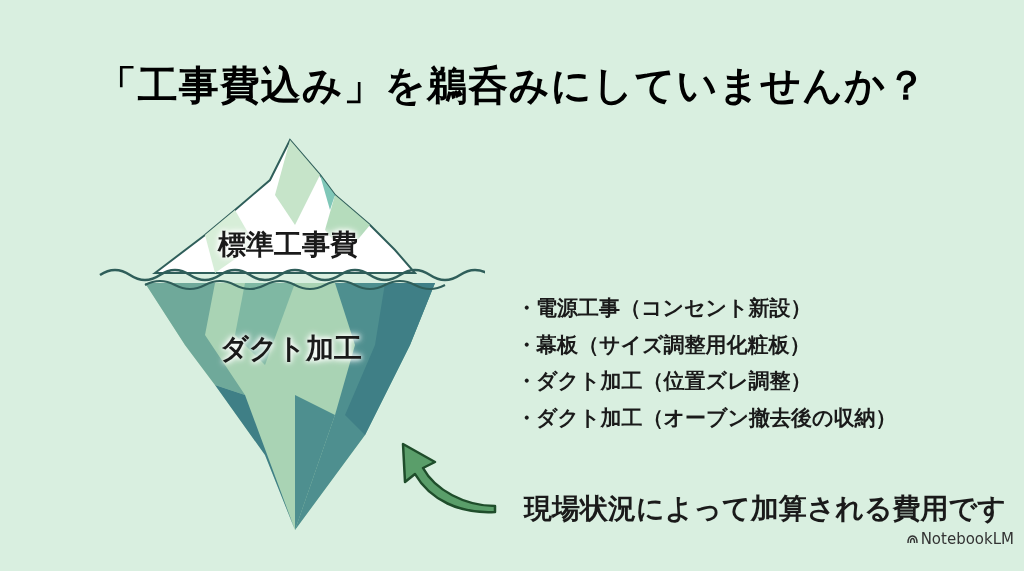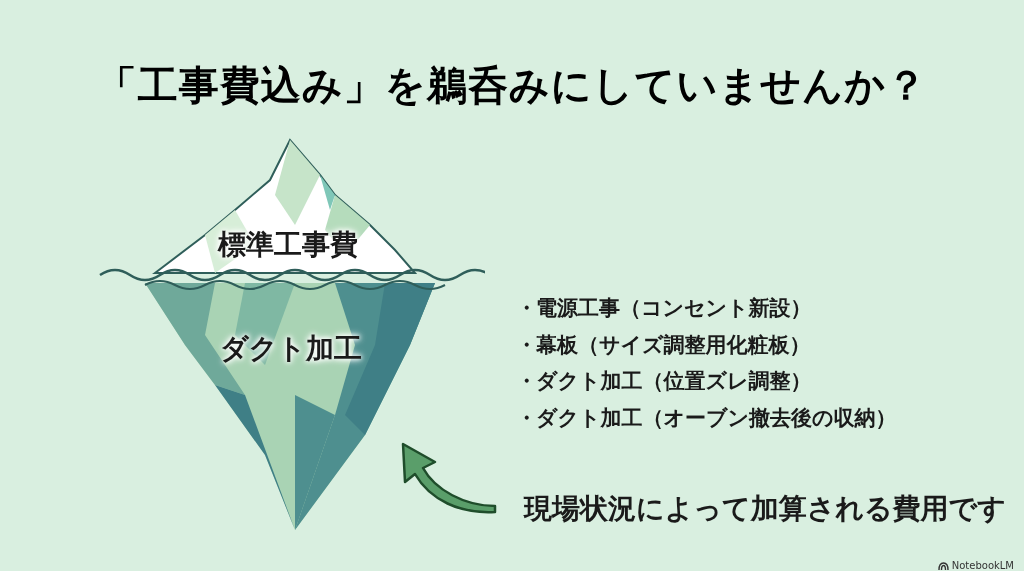--- a/index.html
+++ b/index.html
@@ -17,21 +17,21 @@
     position:absolute; font-size:28px; font-weight:bold; color:#1a1a1a;
     text-shadow:0 0 4px #fff, 0 0 6px #fff, 0 0 8px #fff;
   }
   .label-top { left:218px; top:210px;margin-top:16px; }
   .label-bottom { left:220px; top:330px; }
   .bullets { position:absolute; left:508px; top:282px; margin:8px; padding:0; list-style:none; }
   .bullets li { font-size:21px; font-weight:bold; color:#1a1a1a; height:36.5px; line-height:36.5px; white-space:nowrap; }
   .bullets li .dot { display:inline-block; width:20px; }
   .arrow { position:absolute; left:395px; top:440px; width:110px; height:80px; }
   .caption { position:absolute; left:524px; top:490px; font-size:28px; font-weight:bold; color:#1a1a1a; }
-  .brand { position:absolute; right:10px; bottom:0; font-size:10px; color:#333; display:flex; align-items:center; gap:3px; }
+  .brand { position:absolute; right:10px; bottom:23px; font-size:15px; color:#333; display:flex; align-items:center; gap:3px; }
 </style>
 </head>
 <body>
 
 <div class="title">「工事費込み」を鵜呑みにしていませんか？</div>
 
 <svg class="iceberg" viewBox="0 0 390 400">
 
   <polygon points="50,148 340,148 315,210 270,300 200,395 170,320 120,250 90,210" fill="#a9d3b4"></polygon>
   <polygon points="50,148 120,148 110,200 150,260 120,250 90,210" fill="#6fa99a"></polygon>

